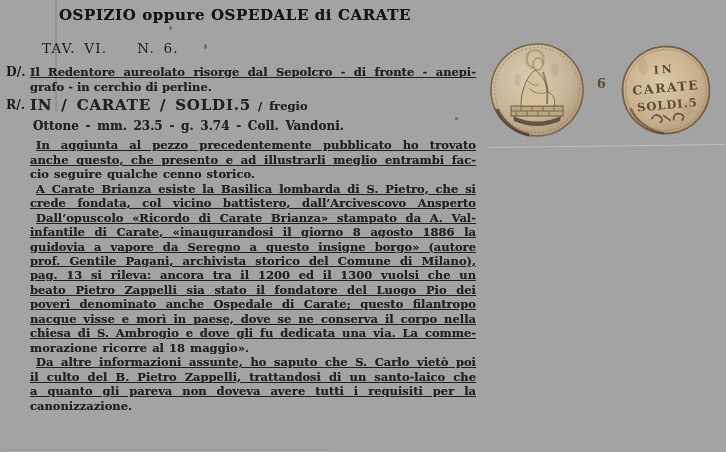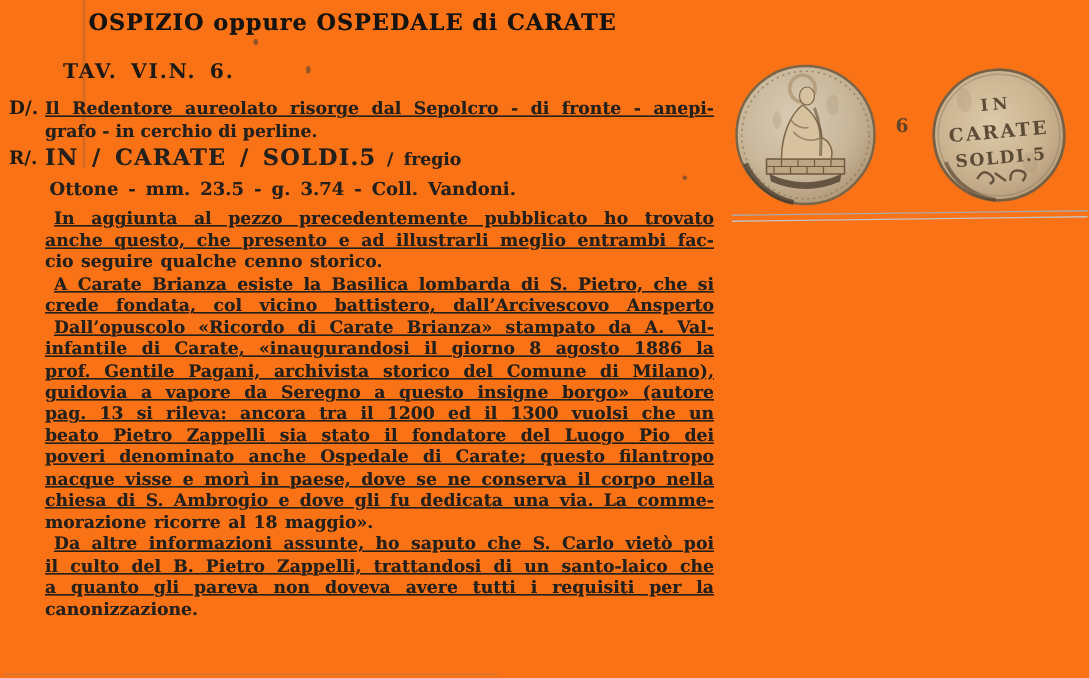--- a/index.html
+++ b/index.html
@@ -1,38 +1,38 @@
 <!DOCTYPE html>
 <html><head>
 <meta charset="utf-8">
 <style>
   html,body{margin:0;padding:0;}
   .page{
     position:relative;
     width:726px;height:452px;
-    background:#f97316;
+    background:#a3a3a3;
     overflow:hidden;
     font-family:"DejaVu Serif","Liberation Serif",serif;
     color:#24211d;
   }
   
   .text-col{
     position:absolute;left:0;top:0;width:478px;
     padding:6px 2px 0 30px;box-sizing:border-box;
   }
   .title{
     margin:0;padding:0 36px 0 0;
     font-size:15px;line-height:19px;font-weight:700;
     letter-spacing:.6px;text-align:center;color:#161411;
     text-shadow:0 0 .3px rgba(0,0,0,.55);
   }
   .plate-line{
     margin:16px 0 0 12px;
-    display:flex;
-    font-size:13.5px;line-height:14px;font-weight:700;
+    display:flex;gap:30px;
+    font-size:13.5px;line-height:14px;font-weight:400;
     letter-spacing:1.2px;word-spacing:3px;color:#1d1a16;
   }
   .entry{position:relative;margin-top:10px;}
   .hang{
     position:absolute;left:-24px;top:0;
     font-size:12.3px;line-height:14.6px;font-weight:700;color:#1d1a16;
   }
   .line{
     font-size:11.5px;line-height:14.6px;font-weight:700;
     white-space:nowrap;color:#24211d;
@@ -104,22 +104,22 @@
           <div class="line just">anche questo, che presento e ad illustrarli meglio entrambi fac-</div>
           <div class="line">cio seguire qualche cenno storico.</div>
         </div>
         <div class="para">
           <div class="line just first">A Carate Brianza esiste la Basilica lombarda di S. Pietro, che si</div>
           <div class="line just">crede fondata, col vicino battistero, dall’Arcivescovo Ansperto</div>
         </div>
         <div class="para">
           <div class="line just first">Dall’opuscolo «Ricordo di Carate Brianza» stampato da A. Val-</div>
           <div class="line just">infantile di Carate, «inaugurandosi il giorno 8 agosto 1886 la</div>
+          <div class="line just">guidovia a vapore da Seregno a questo insigne borgo» (autore</div>
           <div class="line just">prof. Gentile Pagani, archivista storico del Comune di Milano),</div>
-          <div class="line just">guidovia a vapore da Seregno a questo insigne borgo» (autore</div>
           <div class="line just">pag. 13 si rileva: ancora tra il 1200 ed il 1300 vuolsi che un</div>
           <div class="line just">beato Pietro Zappelli sia stato il fondatore del Luogo Pio dei</div>
           <div class="line just">poveri denominato anche Ospedale di Carate; questo filantropo</div>
           <div class="line just">nacque visse e morì in paese, dove se ne conserva il corpo nella</div>
           <div class="line just">chiesa di S. Ambrogio e dove gli fu dedicata una via. La comme-</div>
           <div class="line">morazione ricorre al 18 maggio».</div>
         </div>
         <div class="para">
           <div class="line just first">Da altre informazioni assunte, ho saputo che S. Carlo vietò poi</div>
           <div class="line just">il culto del B. Pietro Zappelli, trattandosi di un santo-laico che</div>

